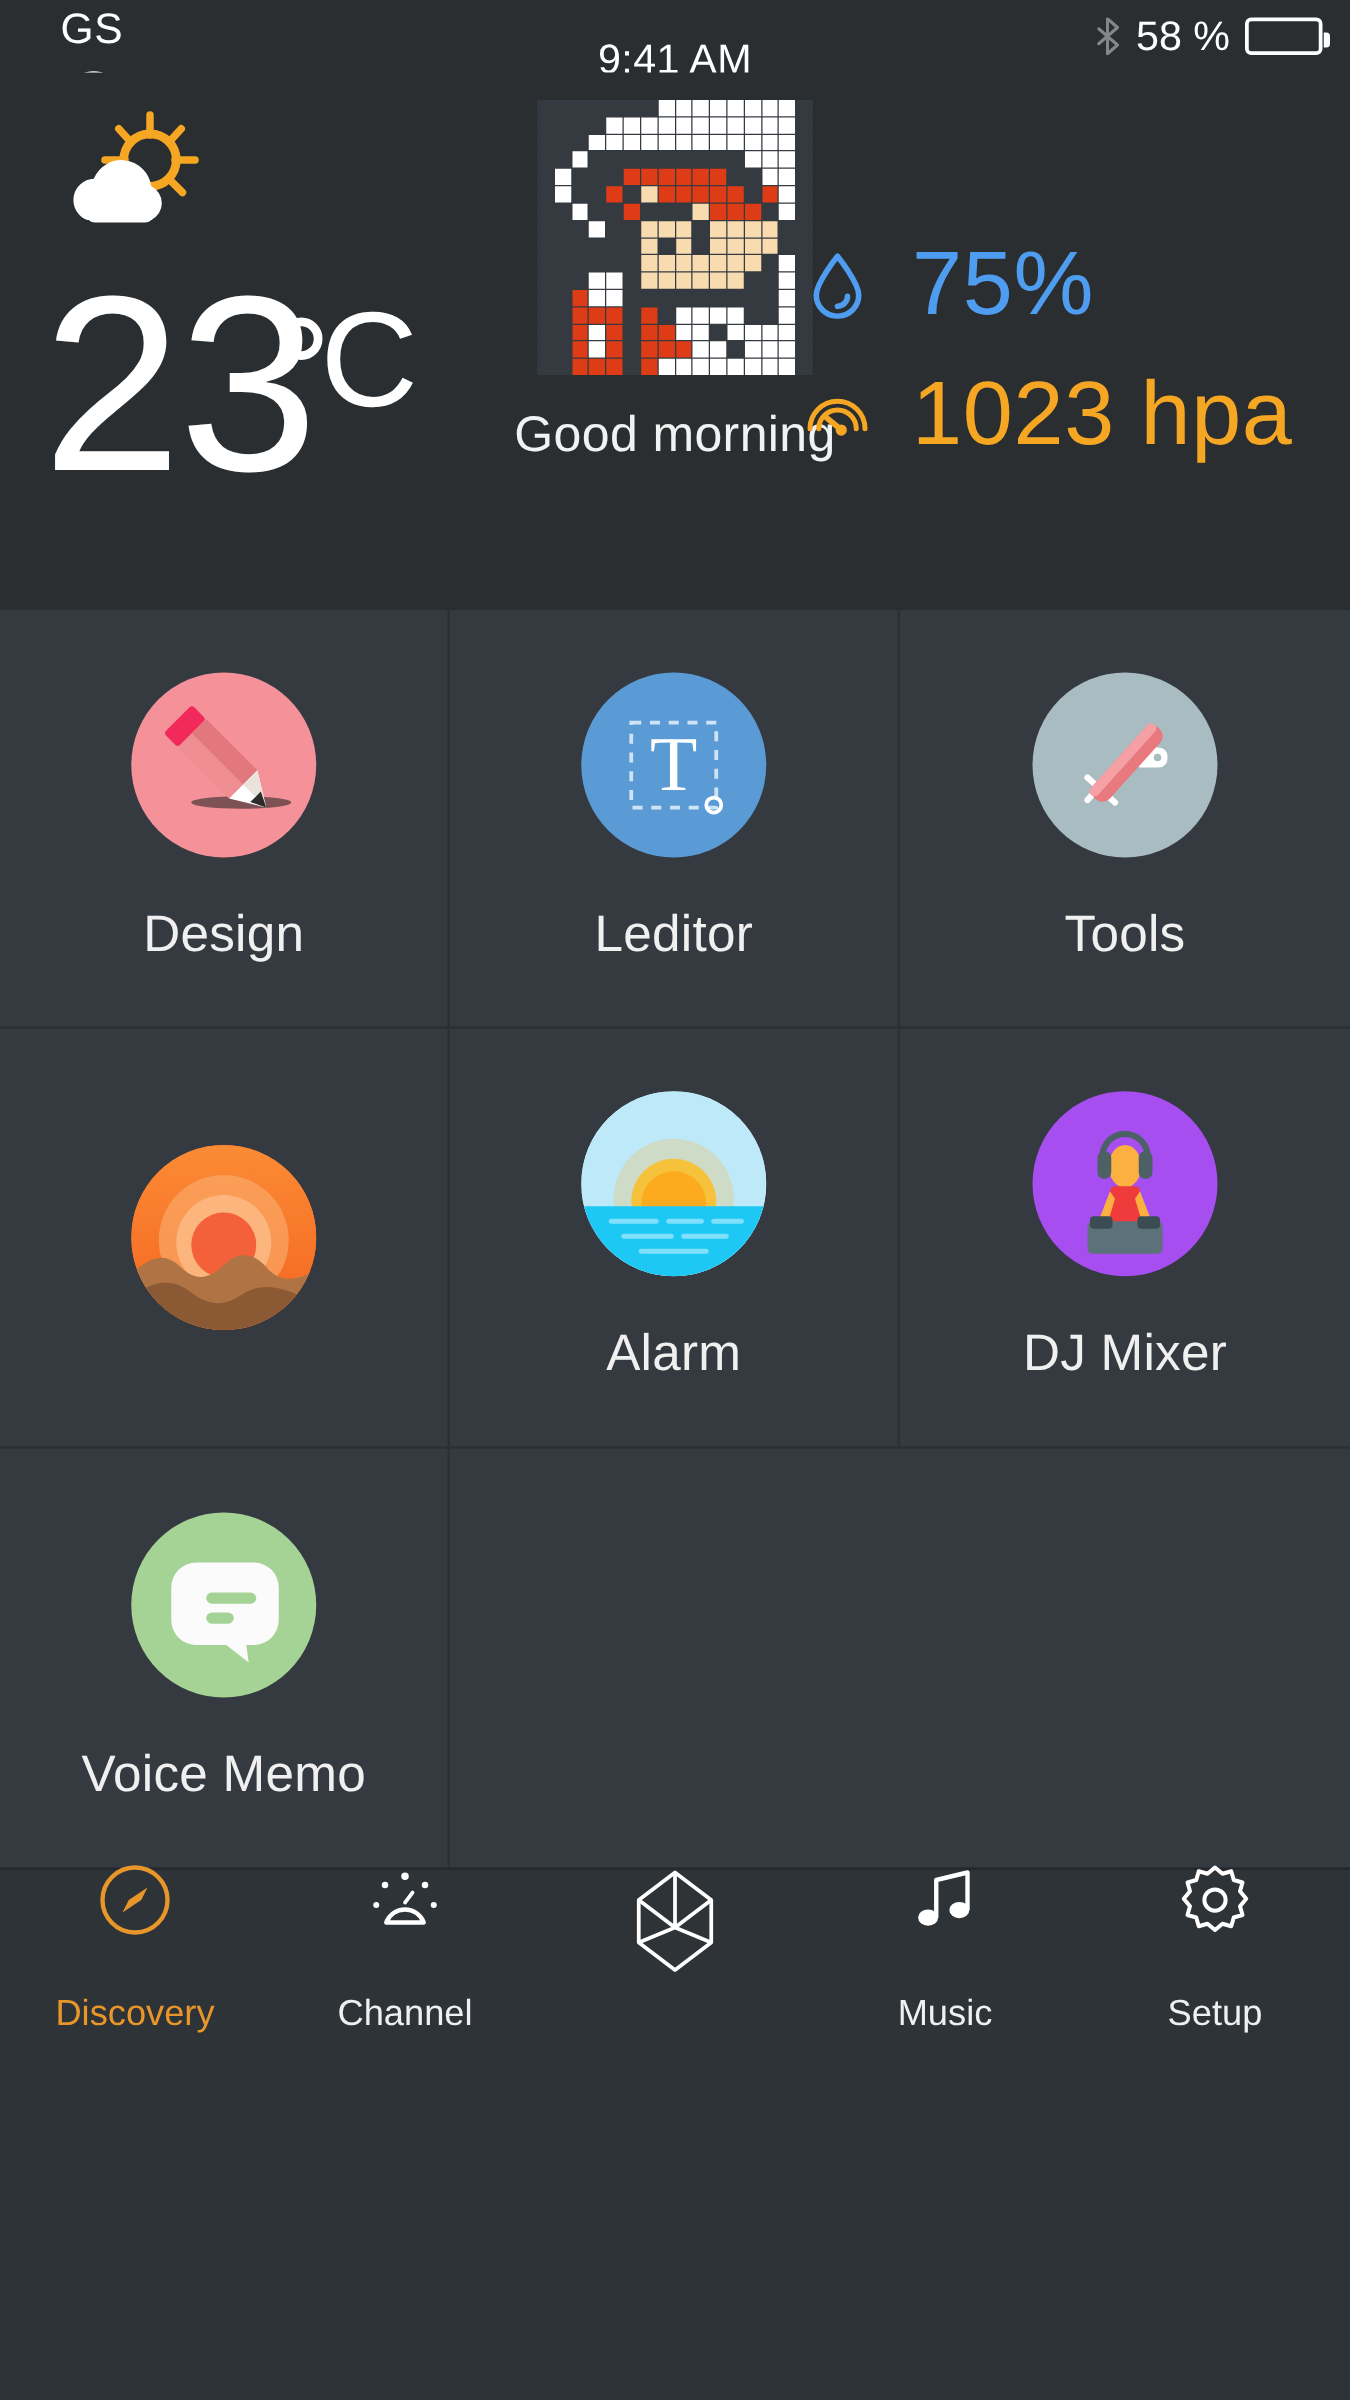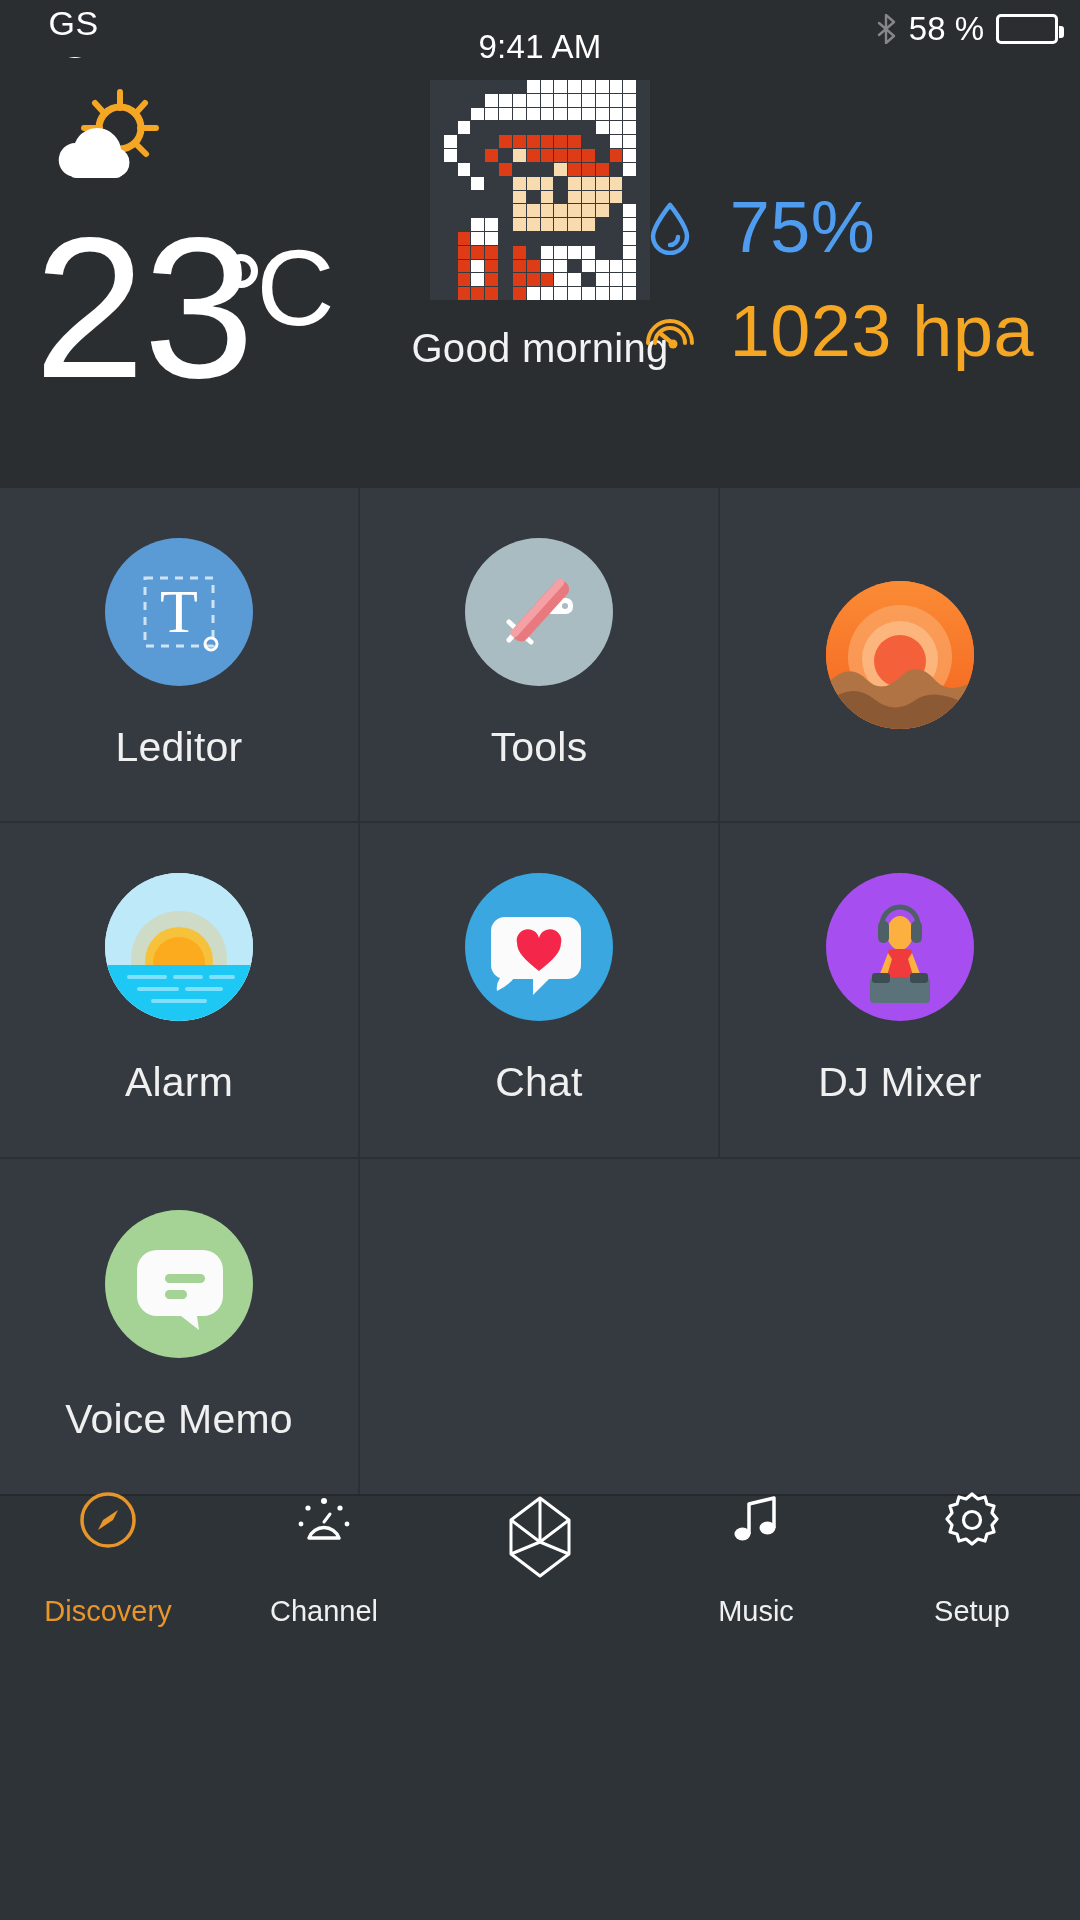--- a/index.html
+++ b/index.html
@@ -490,20 +490,36 @@
           <circle cx="31" cy="41" r="4.5" fill="#f5a623"></circle>
         </svg>
       </span>
       <span class="stat-val">1023 hpa</span>
     </div>
   </div>
 </div>
 
 <div class="grid">
 
+  <div class="cell">
+    <div class="app-ico" style="background:#f49199">
+      <svg viewBox="0 0 148 148" width="148" height="148">
+        <ellipse cx="88" cy="104" rx="40" ry="5" fill="#1d1d1d" opacity=".55"></ellipse>
+        <g transform="rotate(-45 74 74)">
+          <rect x="58" y="22" width="32" height="16" rx="3" fill="#f2295b"></rect>
+          <rect x="58" y="38" width="32" height="58" fill="#ef8e92"></rect>
+          <rect x="74" y="38" width="16" height="58" fill="#e2787d"></rect>
+          <path d="M58 96 L74 122 L90 96 Z" fill="#ffffff"></path>
+          <path d="M74 122 L90 96 L74 96 Z" fill="#e9e3db"></path>
+          <path d="M68 110 L74 122 L80 110 Z" fill="#2b2b2b"></path>
+        </g>
+      </svg>
+    </div>
+    <div class="app-label">Design</div>
+  </div>
 
 
   <div class="cell">
     <div class="app-ico" style="background:#5b9bd5">
       <svg viewBox="0 0 148 148" width="148" height="148">
         <rect x="40" y="40" width="68" height="68" fill="none" stroke="#cfe3f5" stroke-width="3" stroke-dasharray="8 7"></rect>
         <text x="74" y="94" font-family="'Liberation Serif', serif" font-size="62" fill="#ffffff" text-anchor="middle">T</text>
         <circle cx="106" cy="106" r="6" fill="none" stroke="#ffffff" stroke-width="3"></circle>
       </svg>
     </div>
@@ -561,32 +577,20 @@
           <line x1="106" y1="104" x2="128" y2="104"></line>
           <line x1="34" y1="116" x2="72" y2="116"></line>
           <line x1="82" y1="116" x2="116" y2="116"></line>
           <line x1="48" y1="128" x2="100" y2="128"></line>
         </g>
       </svg>
     </div>
     <div class="app-label">Alarm</div>
   </div>
 
-  <div class="cell">
-    <div class="app-ico" style="background:#3ba7e0">
-      <svg viewBox="0 0 148 148" width="148" height="148">
-        <path d="M40 44 h62 a14 14 0 0 1 14 14 v34 a14 14 0 0 1 -14 14 h-18
-                 l-16 16 v-16 h-28 a14 14 0 0 1 -14 -14 v-34 a14 14 0 0 1 14 -14Z" fill="#fbfbfb"></path>
-        <path d="M44 96 q-14 10 -12 22 q12 -6 18 -14Z" fill="#fbfbfb"></path>
-        <path d="M74 98 c-14 -11 -22 -19 -22 -28 a11 11 0 0 1 22 -5 a11 11 0 0 1 22 5
-                 c0 9 -8 17 -22 28Z" fill="#f4274b"></path>
-      </svg>
-    </div>
-    <div class="app-label">Chat</div>
-  </div>
 
   <div class="cell">
     <div class="app-ico" style="background:#a64ef0">
       <svg viewBox="0 0 148 148" width="148" height="148">
         <path d="M56 52 a18 18 0 0 1 36 0" fill="none" stroke="#4d6066" stroke-width="5"></path>
         <ellipse cx="74" cy="60" rx="13" ry="17" fill="#fbb040"></ellipse>
         <rect x="52" y="48" width="11" height="22" rx="5" fill="#4d6066"></rect>
         <rect x="85" y="48" width="11" height="22" rx="5" fill="#4d6066"></rect>
         <rect x="62" y="76" width="24" height="34" rx="4" fill="#ef3b3b"></rect>
         <path d="M62 80 L52 106 L60 106 L66 86Z" fill="#fbb040"></path>

